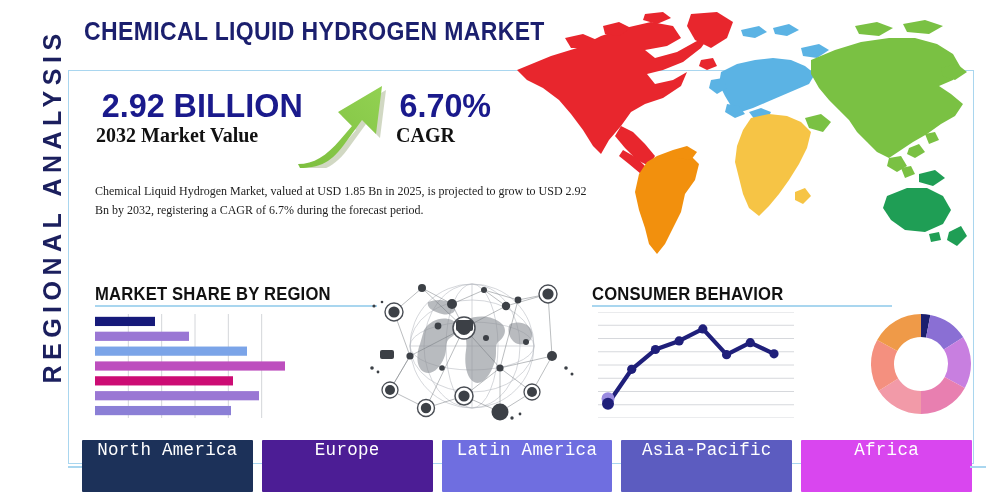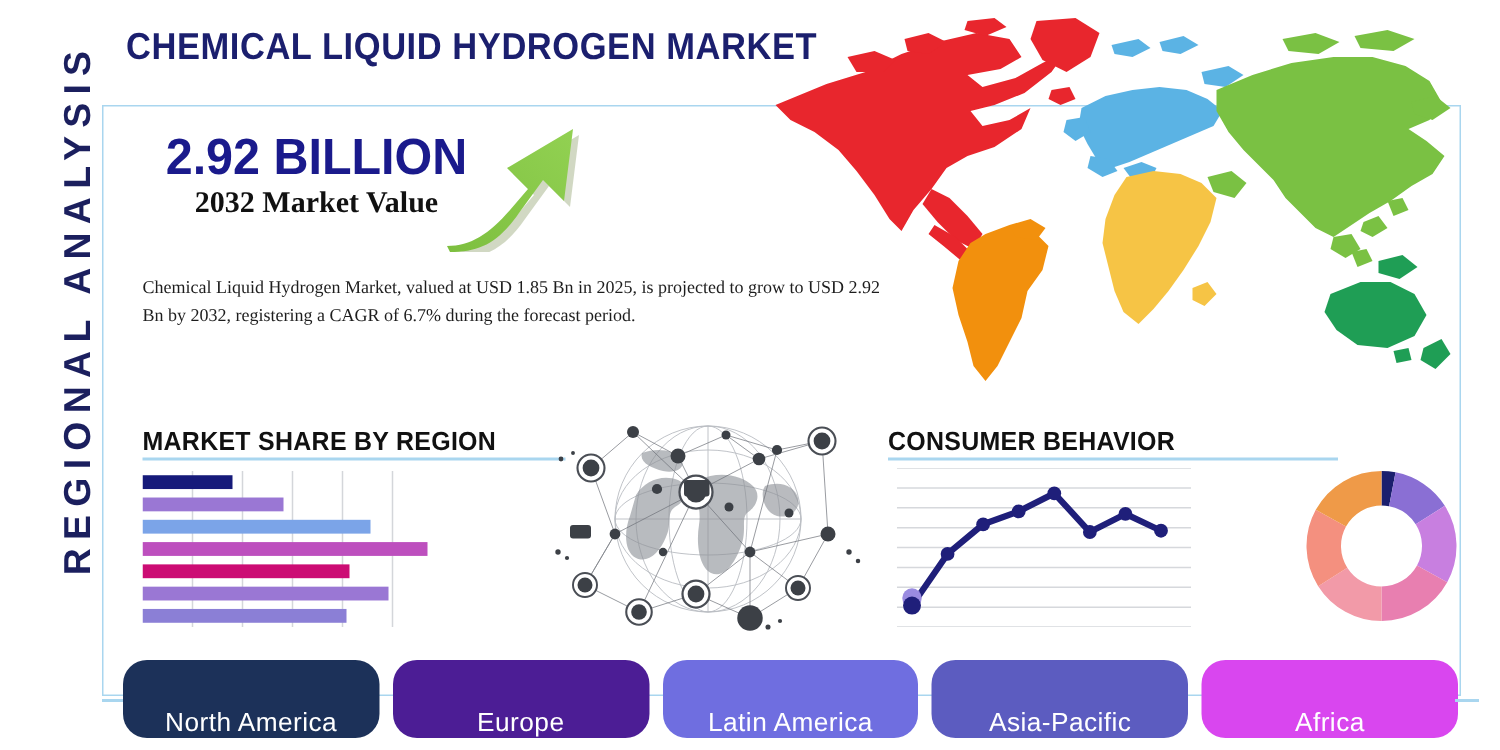--- a/index.html
+++ b/index.html
@@ -46,21 +46,21 @@
     position: absolute;
     left: 68px; top: 70px;
     width: 906px; height: 394px;
     border: 1.6px solid #a9d6ef;
     border-top-color: #a9d6ef;
     pointer-events: none;
   }
 
   
   .kpi-wrap { position: absolute; left: 96px; top: 88px; width: 420px; height: 80px; }
-  .kpi { position: absolute; text-align: center; }
+  .kpi { position: absolute; text-align: left; }
   .kpi-value {
     font-family: "Liberation Sans Narrow", "Liberation Sans", sans-serif;
     font-weight: 700; font-size: 34px; color: #1a1a8c;
     letter-spacing: 0px; line-height: 1.05;
     transform: scaleX(0.95); transform-origin: center;
     white-space: nowrap;
   }
   .kpi-label {
     font-family: Liberation Serif, serif;
     font-weight: 700; font-size: 20px; color: #111111;
@@ -97,24 +97,24 @@
 
   
   .bar-chart { position: absolute; left: 95px; top: 314px; width: 200px; height: 104px; }
   .globe-graphic { position: absolute; left: 366px; top: 272px; width: 212px; height: 150px; }
   .line-chart { position: absolute; left: 598px; top: 312px; width: 196px; height: 106px; }
   .donut-chart { position: absolute; left: 868px; top: 311px; width: 106px; height: 106px; }
 
   
   .region-bar { position: absolute; left: 82px; top: 440px; width: 890px; height: 52px; display: flex; gap: 9px; }
   .region-btn {
-    flex: 1; border-radius: 16px;
-    display: flex; align-items: flex-end; justify-content: center;
+    flex: 1; border-radius: 1px;
+    display: flex; align-items: flex-start; justify-content: center;
     color: #ffffff;
-    font-family: Liberation Sans, sans-serif;
+    font-family: Liberation Mono, monospace;
     font-size: 17.5px; letter-spacing: 0.3px;
     white-space: nowrap;
     cursor: pointer; user-select: none;
   }
   .connector { position: absolute; top: 466px; height: 1.6px; background: #a9d6ef; }
 </style>
 </head>
 <body>
 
 <div id="root">
@@ -122,20 +122,24 @@
   <div class="side-label">REGIONAL ANALYSIS</div>
 
   <div class="main-title">CHEMICAL LIQUID HYDROGEN MARKET</div>
 
   <div class="panel-border"></div>
 
   <div class="kpi-wrap">
     <div class="kpi" id="kpi-left">
       <div class="kpi-value">2.92 BILLION</div>
       <div class="kpi-label">2032 Market Value</div>
+    </div>
+    <div class="kpi" id="kpi-right">
+      <div class="kpi-value">6.70%</div>
+      <div class="kpi-label">CAGR</div>
     </div>
   </div>
 
   <svg class="arrow-icon" viewBox="0 0 106 88">
     <defs>
       <linearGradient id="gArrow" x1="0" y1="1" x2="1" y2="0">
         <stop offset="0%" stop-color="#7dbf3f"></stop>
         <stop offset="100%" stop-color="#92d152"></stop>
       </linearGradient>
     </defs>

